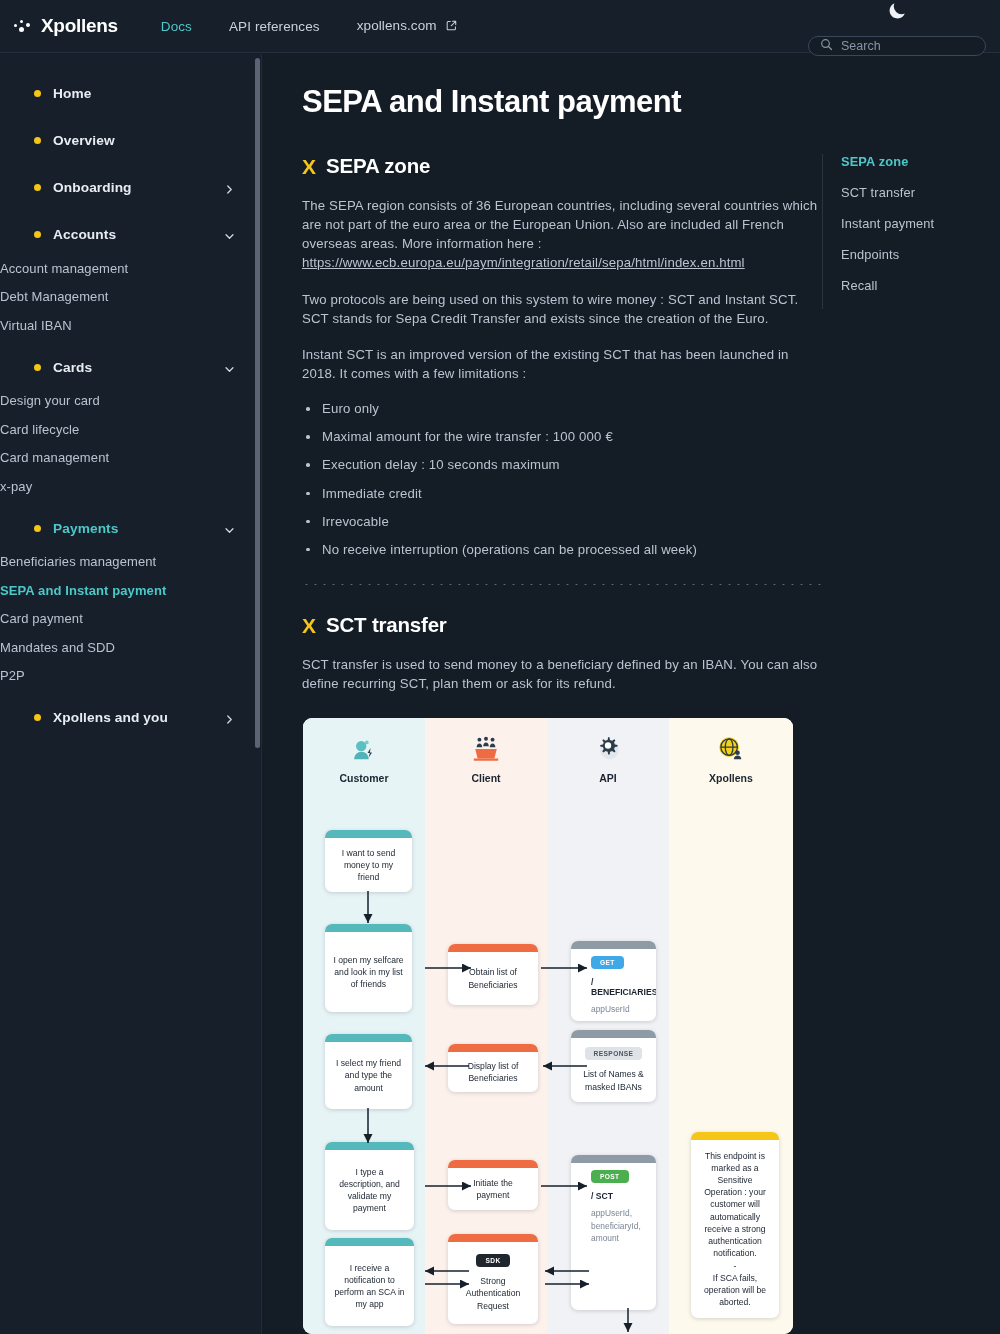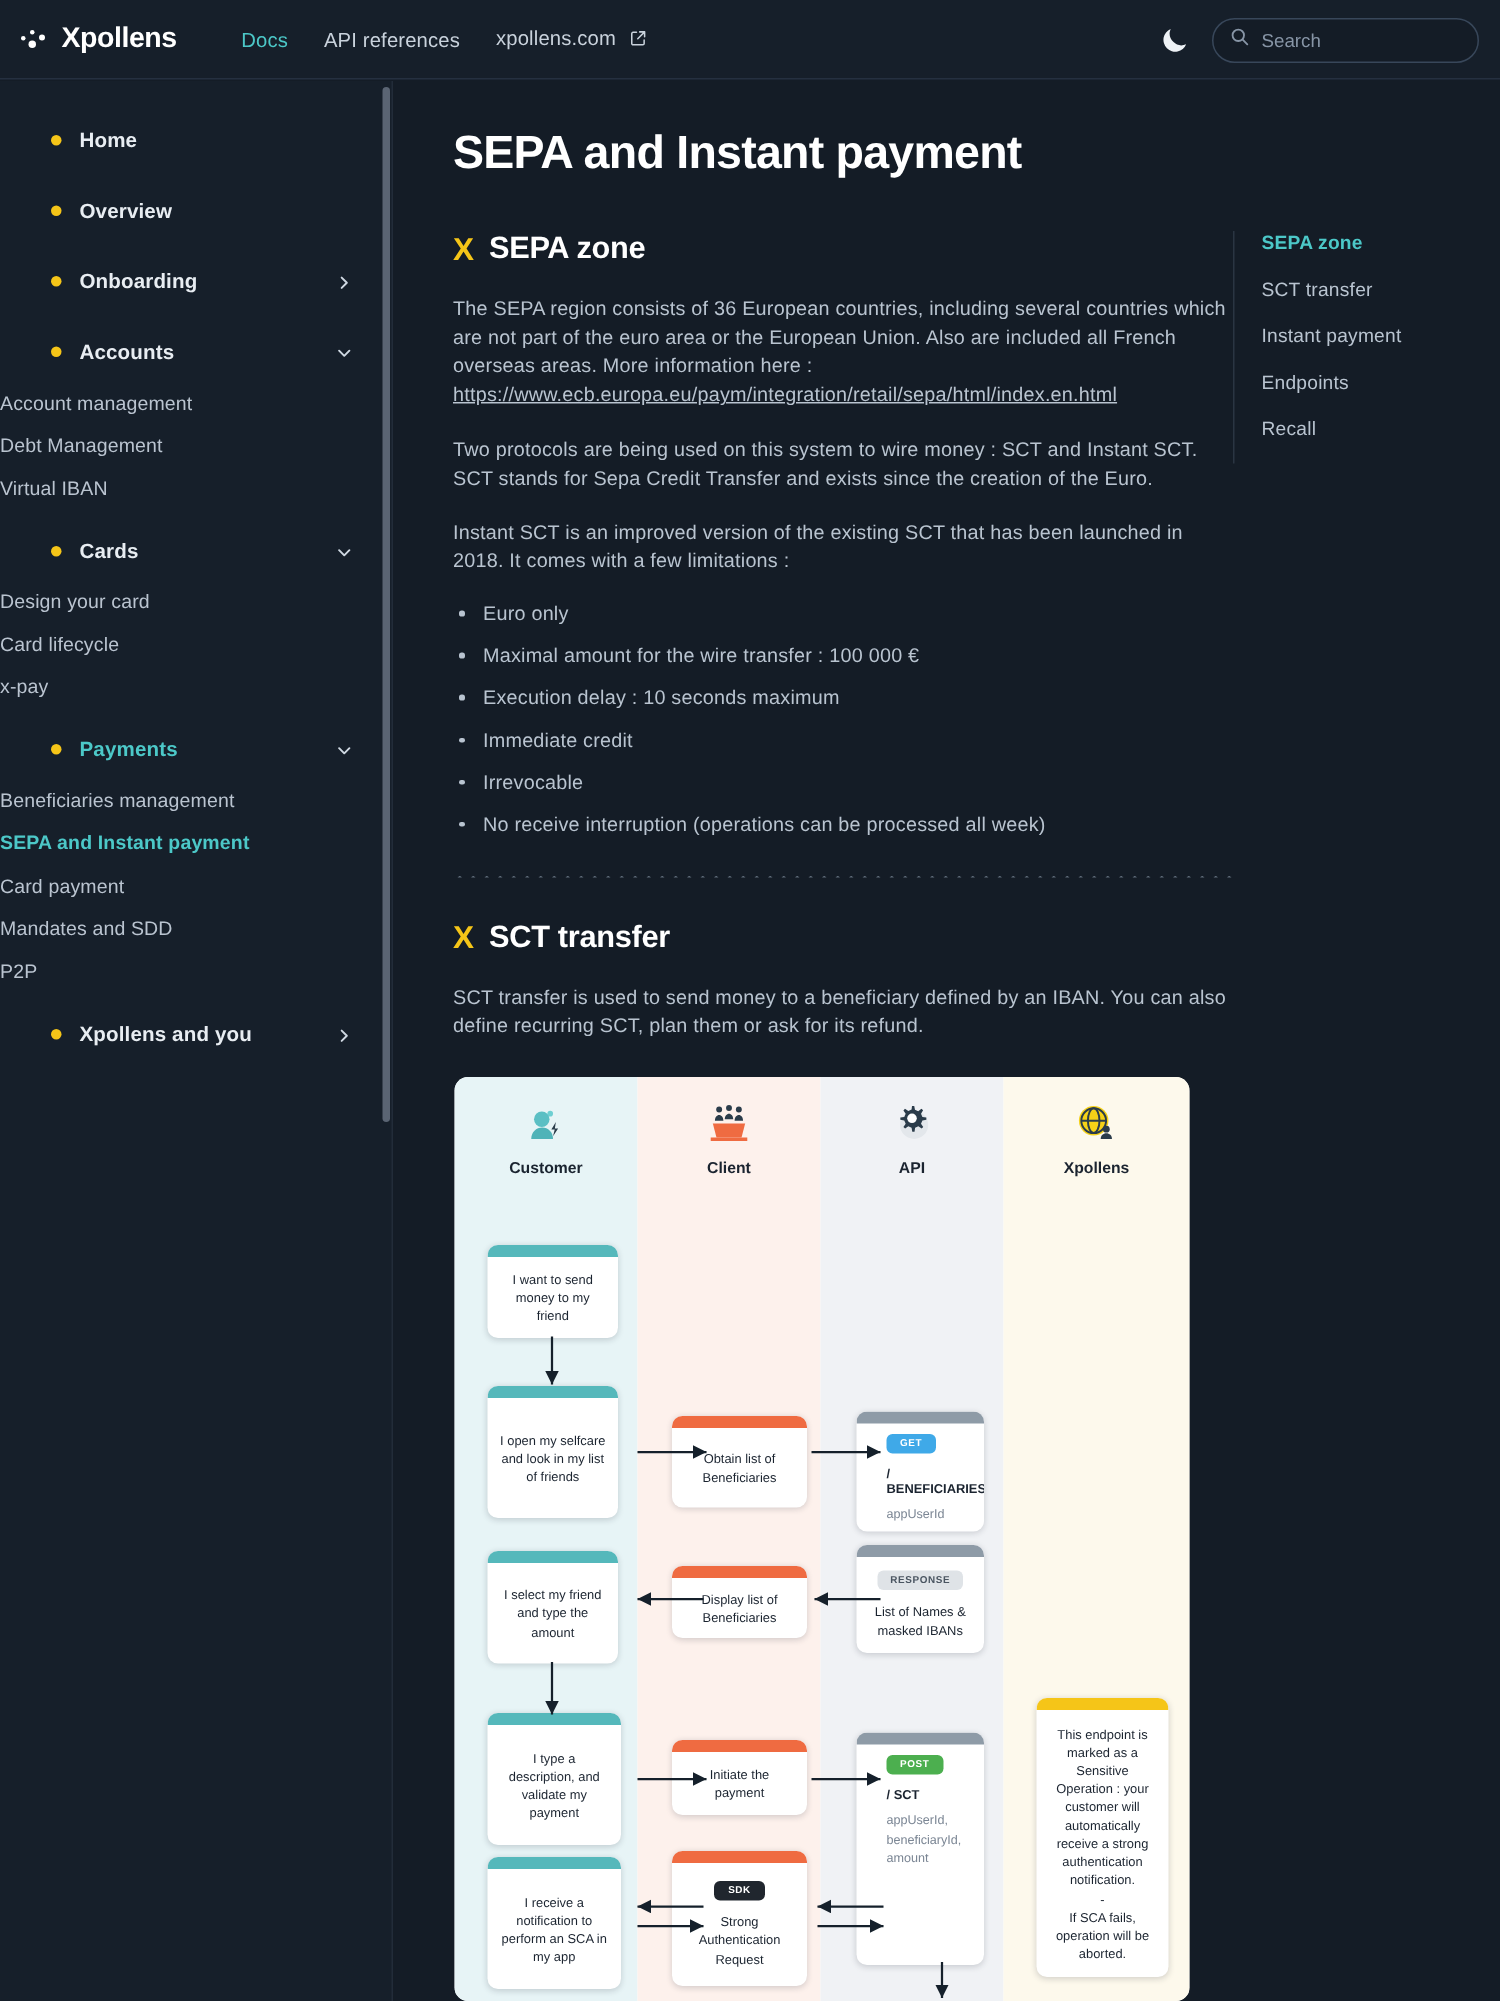--- a/index.html
+++ b/index.html
@@ -22,27 +22,27 @@
   .brand-dots i {
     position: absolute; background: #fff; border-radius: 50%; display: block;
   }
   .bd1 { width: 3px; height: 3px; left: 0px;  top: 7px; }
   .bd2 { width: 3px; height: 3px; left: 6px;  top: 3px; }
   .bd3 { width: 5px; height: 5px; left: 5px;  top: 10px; }
   .bd4 { width: 4px; height: 4px; left: 12px; top: 6px; }
   .brand-name {
     color: #ffffff; font-size: 19px; font-weight: bold; letter-spacing: -0.3px;
   }
-  .navlinks { display: flex; align-items: center; gap: 24px; margin-left: 43px; text-align: right; }
+  .navlinks { display: flex; align-items: center; gap: 37px; margin-left: 43px; text-align: right; }
   .navlink { font-size: 13.5px; color: #c9d2dc; letter-spacing: 0.1px; }
   .navlink.active { color: #4cc8c8; }
   .ext-icon { display: inline-block; margin-left: 5px; vertical-align: -1px; }
   .topright {
     position: absolute; right: 14px; top: 0; height: 53px;
-    display: flex; align-items: center; gap: 14px;
+    display: flex; align-items: center; gap: 14px; flex-direction: column;
   }
   .moon { width: 22px; height: 22px; }
   .searchbox {
     width: 178px; height: 30px; border: 1px solid #38475a; border-radius: 16px;
     display: flex; align-items: center; padding-left: 11px; gap: 8px;
     background: #141c26;
   }
   .search-ph { color: #8795a6; font-size: 12.5px; }
 
   
@@ -242,20 +242,23 @@
             <path d="M3 5.5 L8 10.5 L13 5.5"></path>
           </svg></span>
       </div>
       <div class="sb-sub">
         <span class="sb-sub-label">Design your card</span>
       </div>
       <div class="sb-sub">
         <span class="sb-sub-label">Card lifecycle</span>
       </div>
       <div class="sb-sub">
+        <span class="sb-sub-label">Card management</span>
+      </div>
+      <div class="sb-sub">
         <span class="sb-sub-label">x-pay</span>
       </div>
       <div class="sb-gap"></div>
       <div class="sb-item">
         <span class="sb-dot"></span>
         <span class="sb-label teal">Payments</span>
         <span class="sb-chev"><svg width="11" height="11" viewBox="0 0 16 16" fill="none" stroke="#cfd8e2" stroke-width="1.9" stroke-linecap="round" stroke-linejoin="round">
             <path d="M3 5.5 L8 10.5 L13 5.5"></path>
           </svg></span>
       </div>

